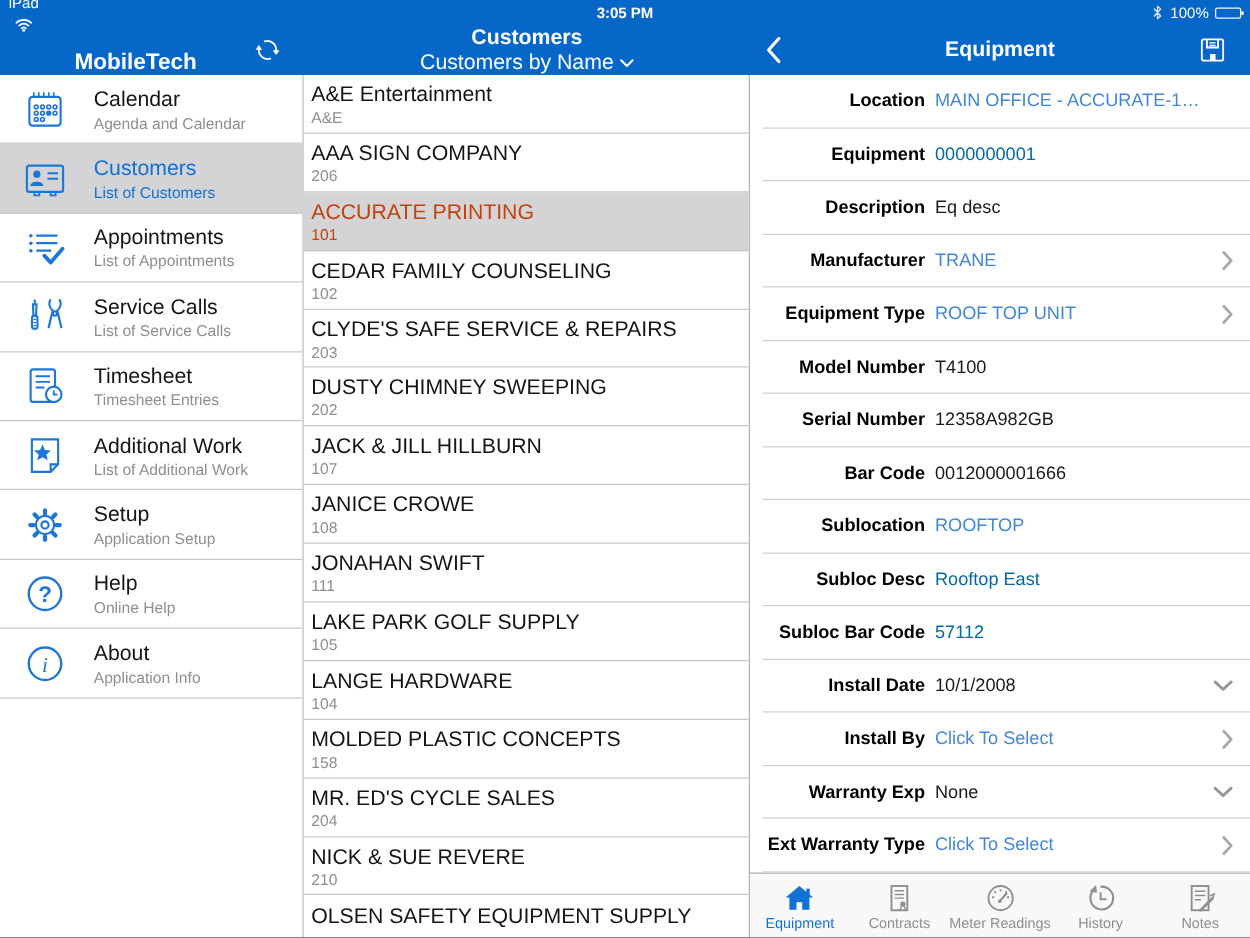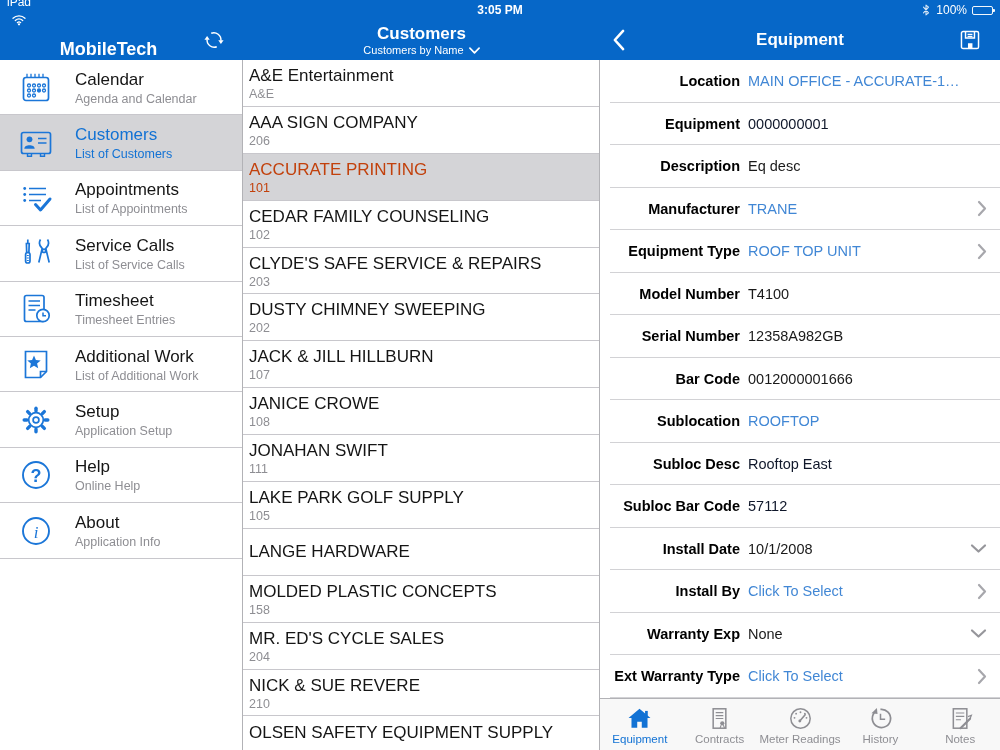--- a/index.html
+++ b/index.html
@@ -20,21 +20,21 @@
   .battery-shape { width:21px; height:9px; border:1px solid rgba(255,255,255,.95); border-radius:2px; padding:1px; position:relative; }
   .battery-shape .fill { width:100%; height:100%; background:#fff; border-radius:1px; }
   .battery-shape::after { content:''; position:absolute; right:-3px; top:2px; width:2px; height:3px; background:rgba(255,255,255,.95); border-radius:0 1px 1px 0; }
   
   .nav-bar { height:40px; background:#0667c8; display:flex; color:#fff; }
   .nav-left { width:243px; position:relative; display:flex; align-items:flex-end; justify-content:center; }
   .app-title { font-size:18px; font-weight:bold; margin-right:26px; }
   .refresh-btn { position:absolute; right:16px; top:7px; width:26px; height:26px; }
   .nav-mid { width:357px; display:flex; flex-direction:column; align-items:center; justify-content:center; }
   .nav-title { font-size:17px; font-weight:bold; line-height:1.15; }
-  .nav-sub { font-size:11px; display:flex; align-items:center; gap:5px; margin-top:1px; }
+  .nav-sub { font-size:17px; display:flex; align-items:center; gap:5px; margin-top:1px; }
   .nav-right { width:400px; position:relative; display:flex; align-items:center; justify-content:center; }
   .back-btn { position:absolute; left:12px; top:9px; width:13px; height:22px; }
   .save-btn { position:absolute; right:17px; top:7px; width:26px; height:26px; }
   svg { display:block; width:100%; height:100%; }
   
   .content { display:flex; height:690px; }
   .sidebar { width:243px; border-right:1px solid #b2b2b6; background:#fff; }
   .side-item { height:55.4px; display:flex; align-items:center; position:relative; }
   .side-item::after { content:''; position:absolute; left:0; right:0; bottom:0; height:1px; background:#c8c7cc; }
   .side-icon { width:40px; height:40px; margin-left:16px; color:#1b76d8; flex:none; }
@@ -52,21 +52,21 @@
   .cust-row.selected { background:#d4d4d7; }
   .cust-row.selected .cust-name, .cust-row.selected .cust-code { color:#c2410c; }
   
   .detail { width:400px; display:flex; flex-direction:column; background:#fff; }
   .fields { flex:1; overflow:hidden; }
   .field-row { height:42.5px; display:flex; align-items:center; position:relative; }
   .field-row::after { content:''; position:absolute; left:10px; right:0; bottom:0; height:1px; background:#d2d2d5; }
   .f-label { width:140px; text-align:right; font-weight:bold; font-size:14.5px; color:#000; flex:none; }
   .f-value { margin-left:8px; font-size:14.5px; white-space:nowrap; overflow:hidden; text-overflow:ellipsis; max-width:218px; }
   .f-value.link { color:#4187d5; }
-  .f-value.muted { color:#0f172a; }
+  .f-value.muted { color:#0369a1; }
   .f-value.normal { color:#1a1a1a; }
   .f-acc { position:absolute; right:13px; color:#a7a7ac; }
   .f-acc.right { width:10px; height:17px; }
   .f-acc.down { width:17px; height:11px; color:#96969b; }
   
   .tab-bar { height:52px; background:#f8f8f8; border-top:1px solid #b2b2b6; display:flex; }
   .tab { flex:1; display:flex; flex-direction:column; align-items:center; justify-content:center; gap:1px; color:#8e8e93; }
   .tab .tab-ic { width:27px; height:27px; }
   .tab-label { font-size:11.5px; white-space:nowrap; }
   .tab.active { color:#1272d4; }
@@ -322,20 +322,21 @@
         <div class="cust-row">
           <span class="cust-name">JONAHAN SWIFT</span>
           <span class="cust-code">111</span>
         </div>
         <div class="cust-row">
           <span class="cust-name">LAKE PARK GOLF SUPPLY</span>
           <span class="cust-code">105</span>
         </div>
         <div class="cust-row">
           <span class="cust-name">LANGE HARDWARE</span>
+          <span class="cust-code">104</span>
         </div>
         <div class="cust-row">
           <span class="cust-name">MOLDED PLASTIC CONCEPTS</span>
           <span class="cust-code">158</span>
         </div>
         <div class="cust-row">
           <span class="cust-name">MR. ED'S CYCLE SALES</span>
           <span class="cust-code">204</span>
         </div>
         <div class="cust-row">

